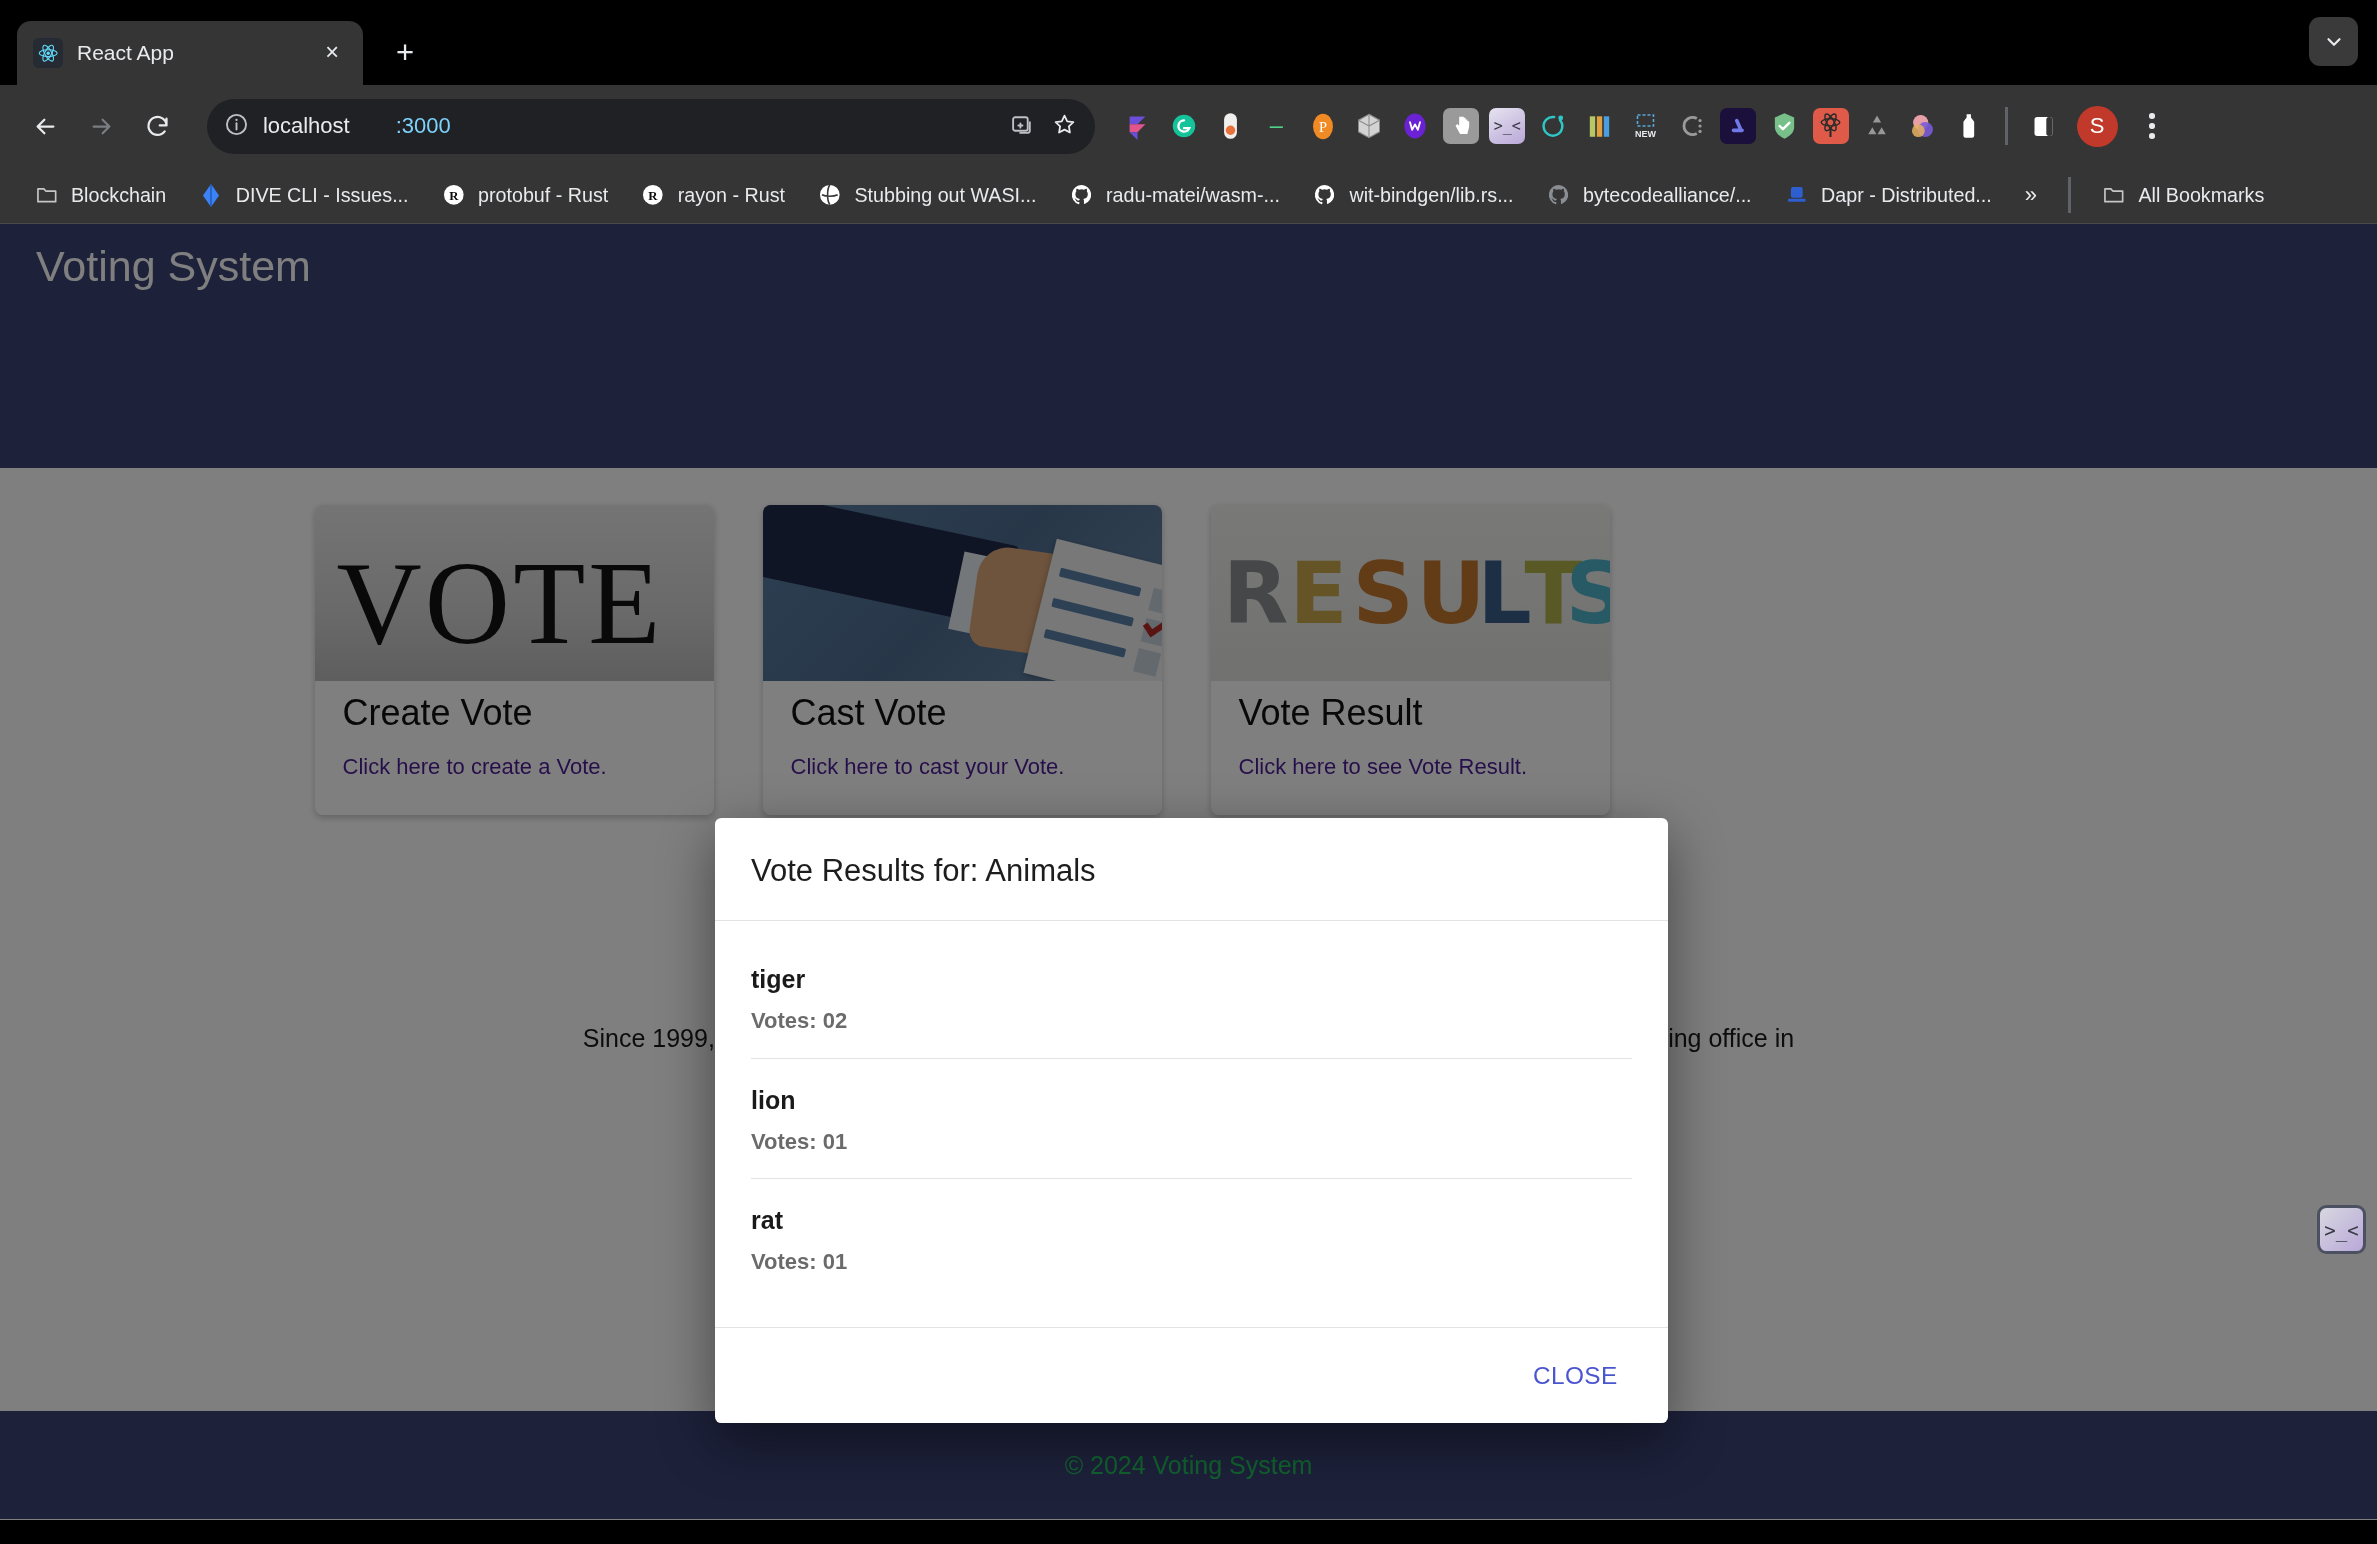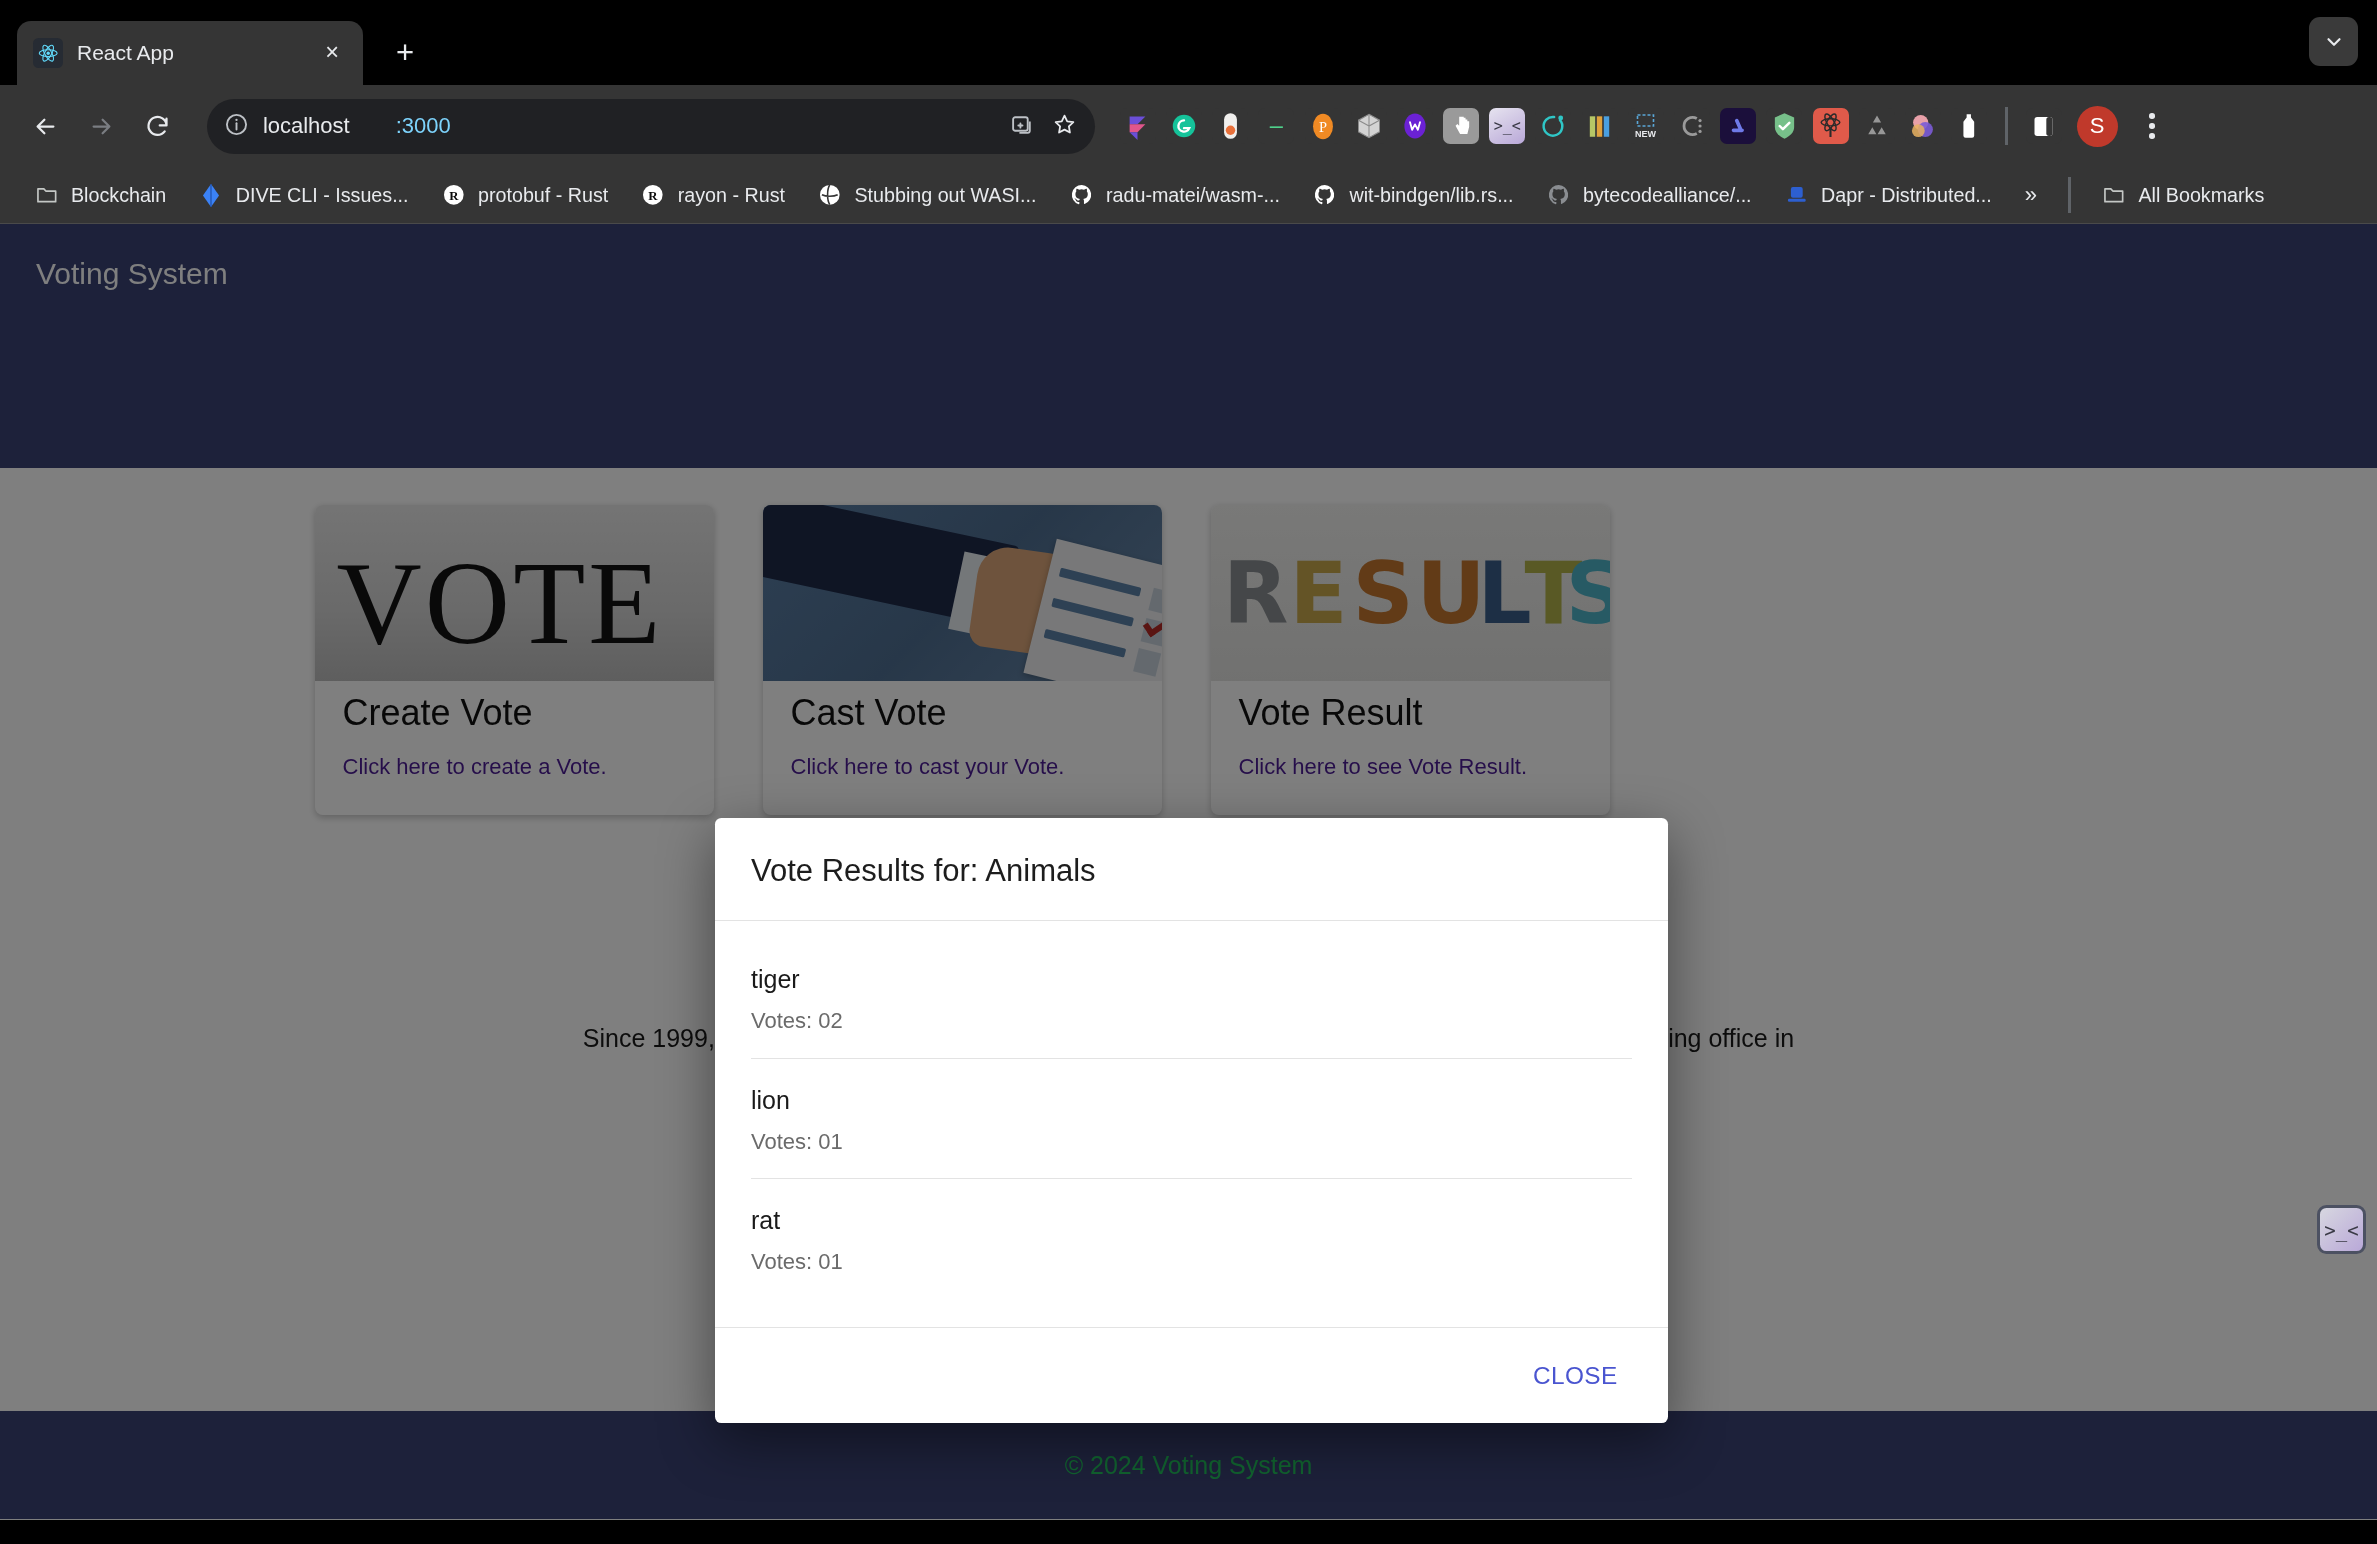--- a/index.html
+++ b/index.html
@@ -88,22 +88,22 @@
   .bm-more { color:#e8eaed; font-size:22px; padding: 0 14px; }
   .bm-sep { width:2.4px; height:36px; background:#5f6368; margin: 0 11px; }
 
   
   .page { position: relative; width: 2377px; height: 1296px; background:#fff; overflow:hidden; }
 
   .app-header {
     height: 244px; background: #3a4275; position: relative;
   }
   .app-title {
-    position:absolute; left: 36px; top: 33px;
-    color:#ffffff; font-size: 30px; font-weight: 400;
+    position:absolute; left: 36px; top: 18px;
+    color:#ffffff; font-size: 43px; font-weight: 400;
   }
   .marquee {
     position:absolute; left: 1541px; top: 376px;
     color:#ffffff; font-size: 27px; white-space: nowrap;
   }
 
   .content { position: relative; height: 943px; background:#ffffff; }
 
   .cards {
     position:absolute; top: 37px; left: 0; width: 1924px;
@@ -180,21 +180,21 @@
     left: 715px; top: 594px; width: 953px; height: 605px;
     background:#ffffff; border-radius: 6.3px;
     box-shadow: 0 17.3px 55px rgba(0,0,0,.45);
     display:flex; flex-direction: column;
   }
   .modal-head {
     padding: 35px 36px 31px; border-bottom: 1.6px solid #e3e3e3;
   }
   .modal-title { font-size: 31px; color:#1d1d1d; font-weight: 400; }
   .modal-body { flex: 1; padding: 17.3px 36px 0; overflow: hidden; }
-  .vrow { padding: 27px 0 23.6px; border-bottom: 1.6px solid #e3e3e3; }
+  .vrow { padding: 27px 0 23.6px; border-bottom: 1.6px solid #e3e3e3; font-weight: bold; }
   .vrow:last-child { border-bottom: none; }
   .vname { font-size: 25px; color:#1a1a1a; margin-bottom: 14px; }
   .vcount { font-size: 22px; color:#6b6b6b; }
   .modal-foot {
     height: 96px; border-top: 1.6px solid #e3e3e3;
     display:flex; align-items:center; justify-content:flex-end; padding-right: 33px;
   }
   .close-btn {
     color:#4a55d0; font-size: 24.4px; letter-spacing: 0.4px;
     padding: 14px 17.3px; border-radius: 4.7px; background: transparent; border: none;

